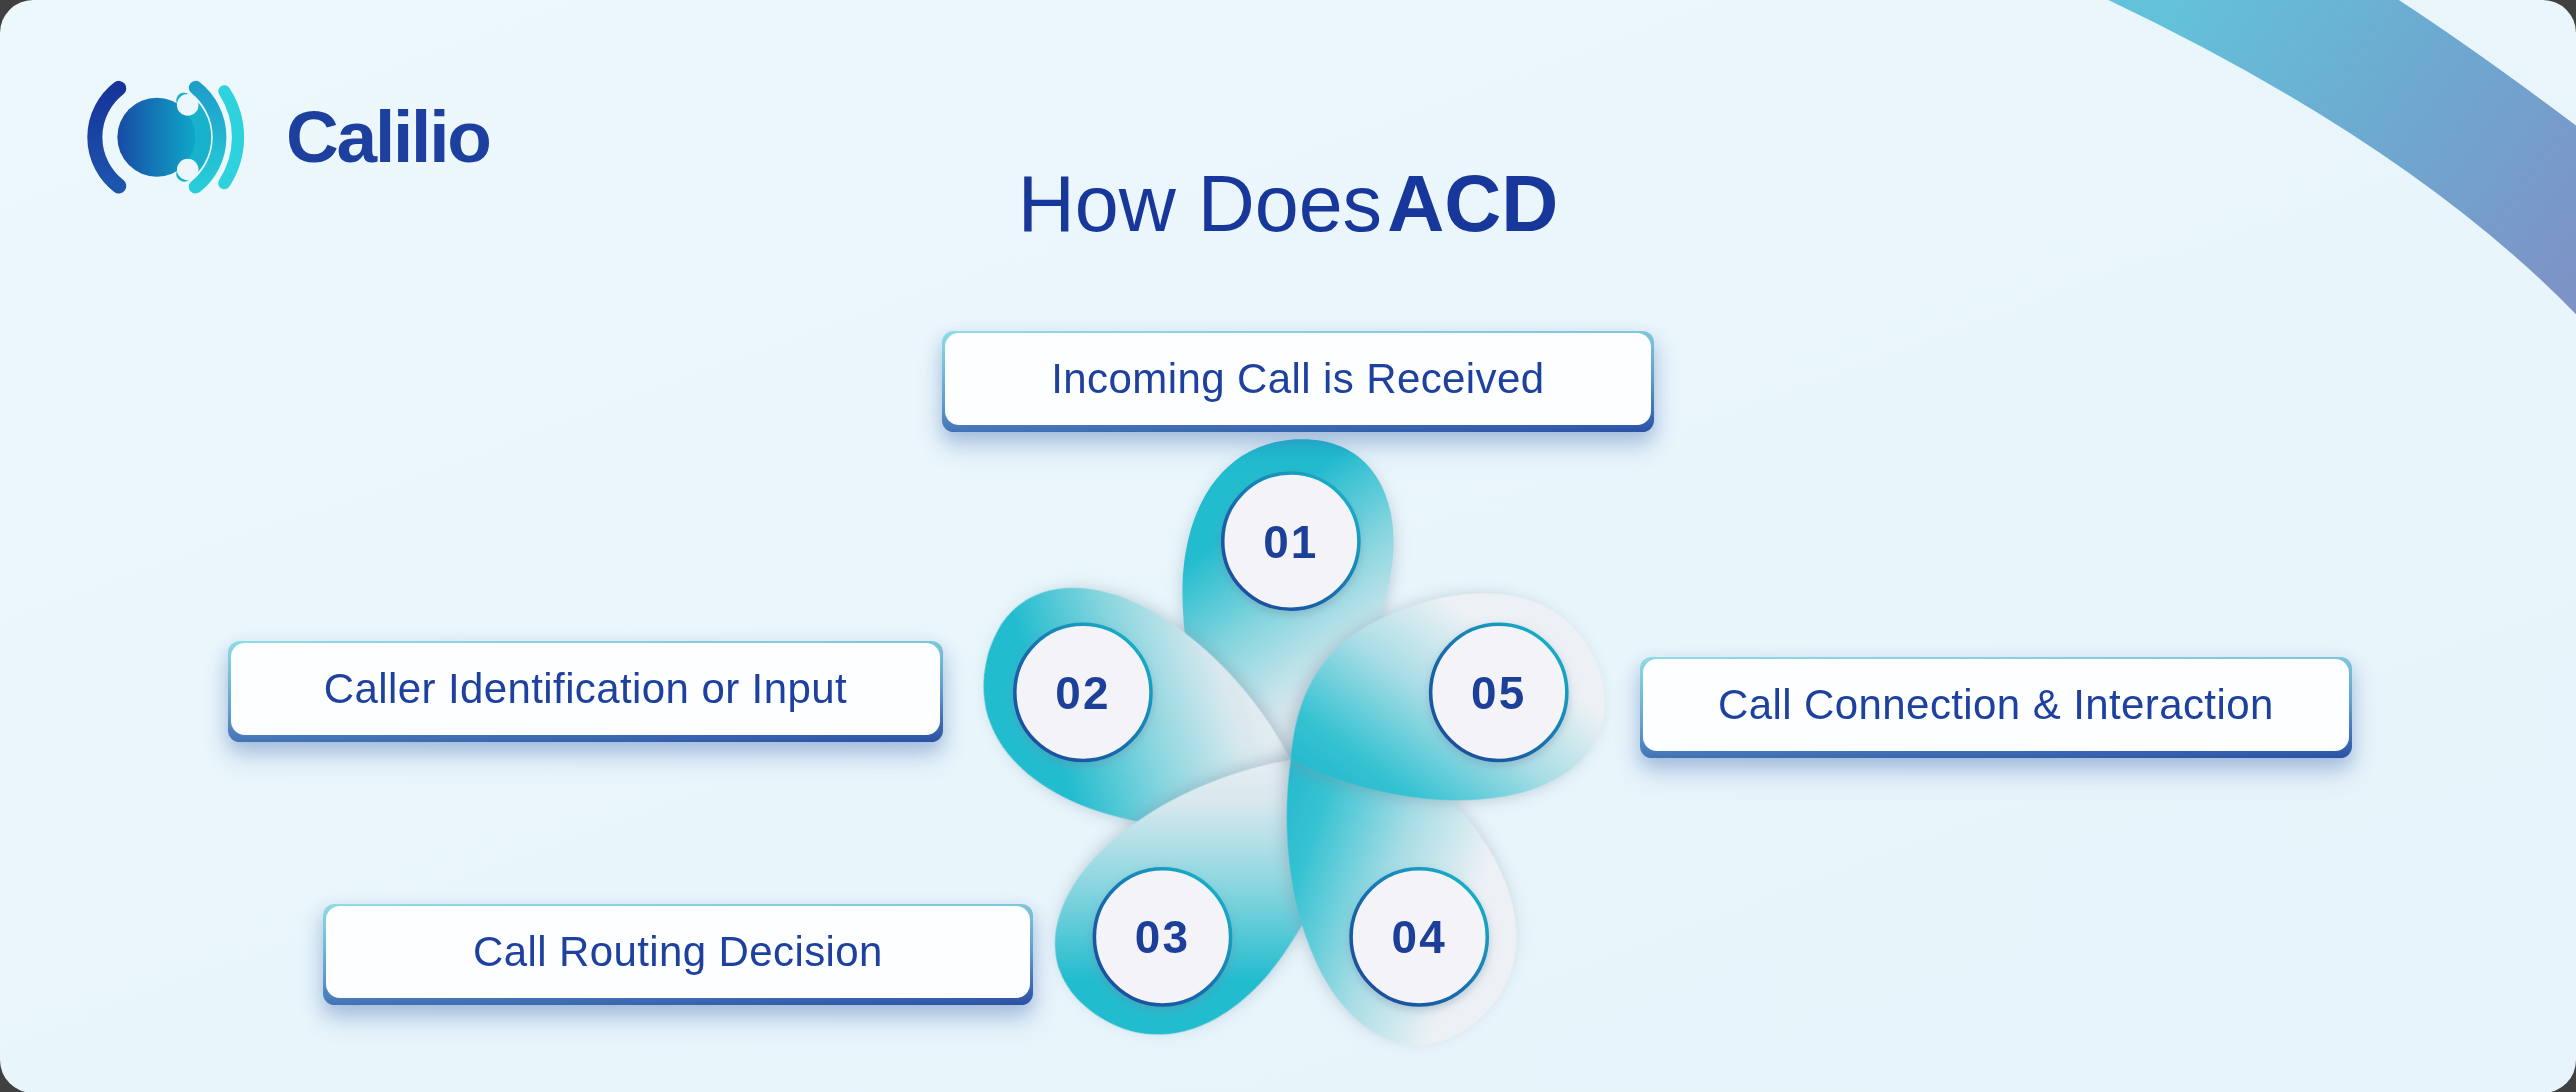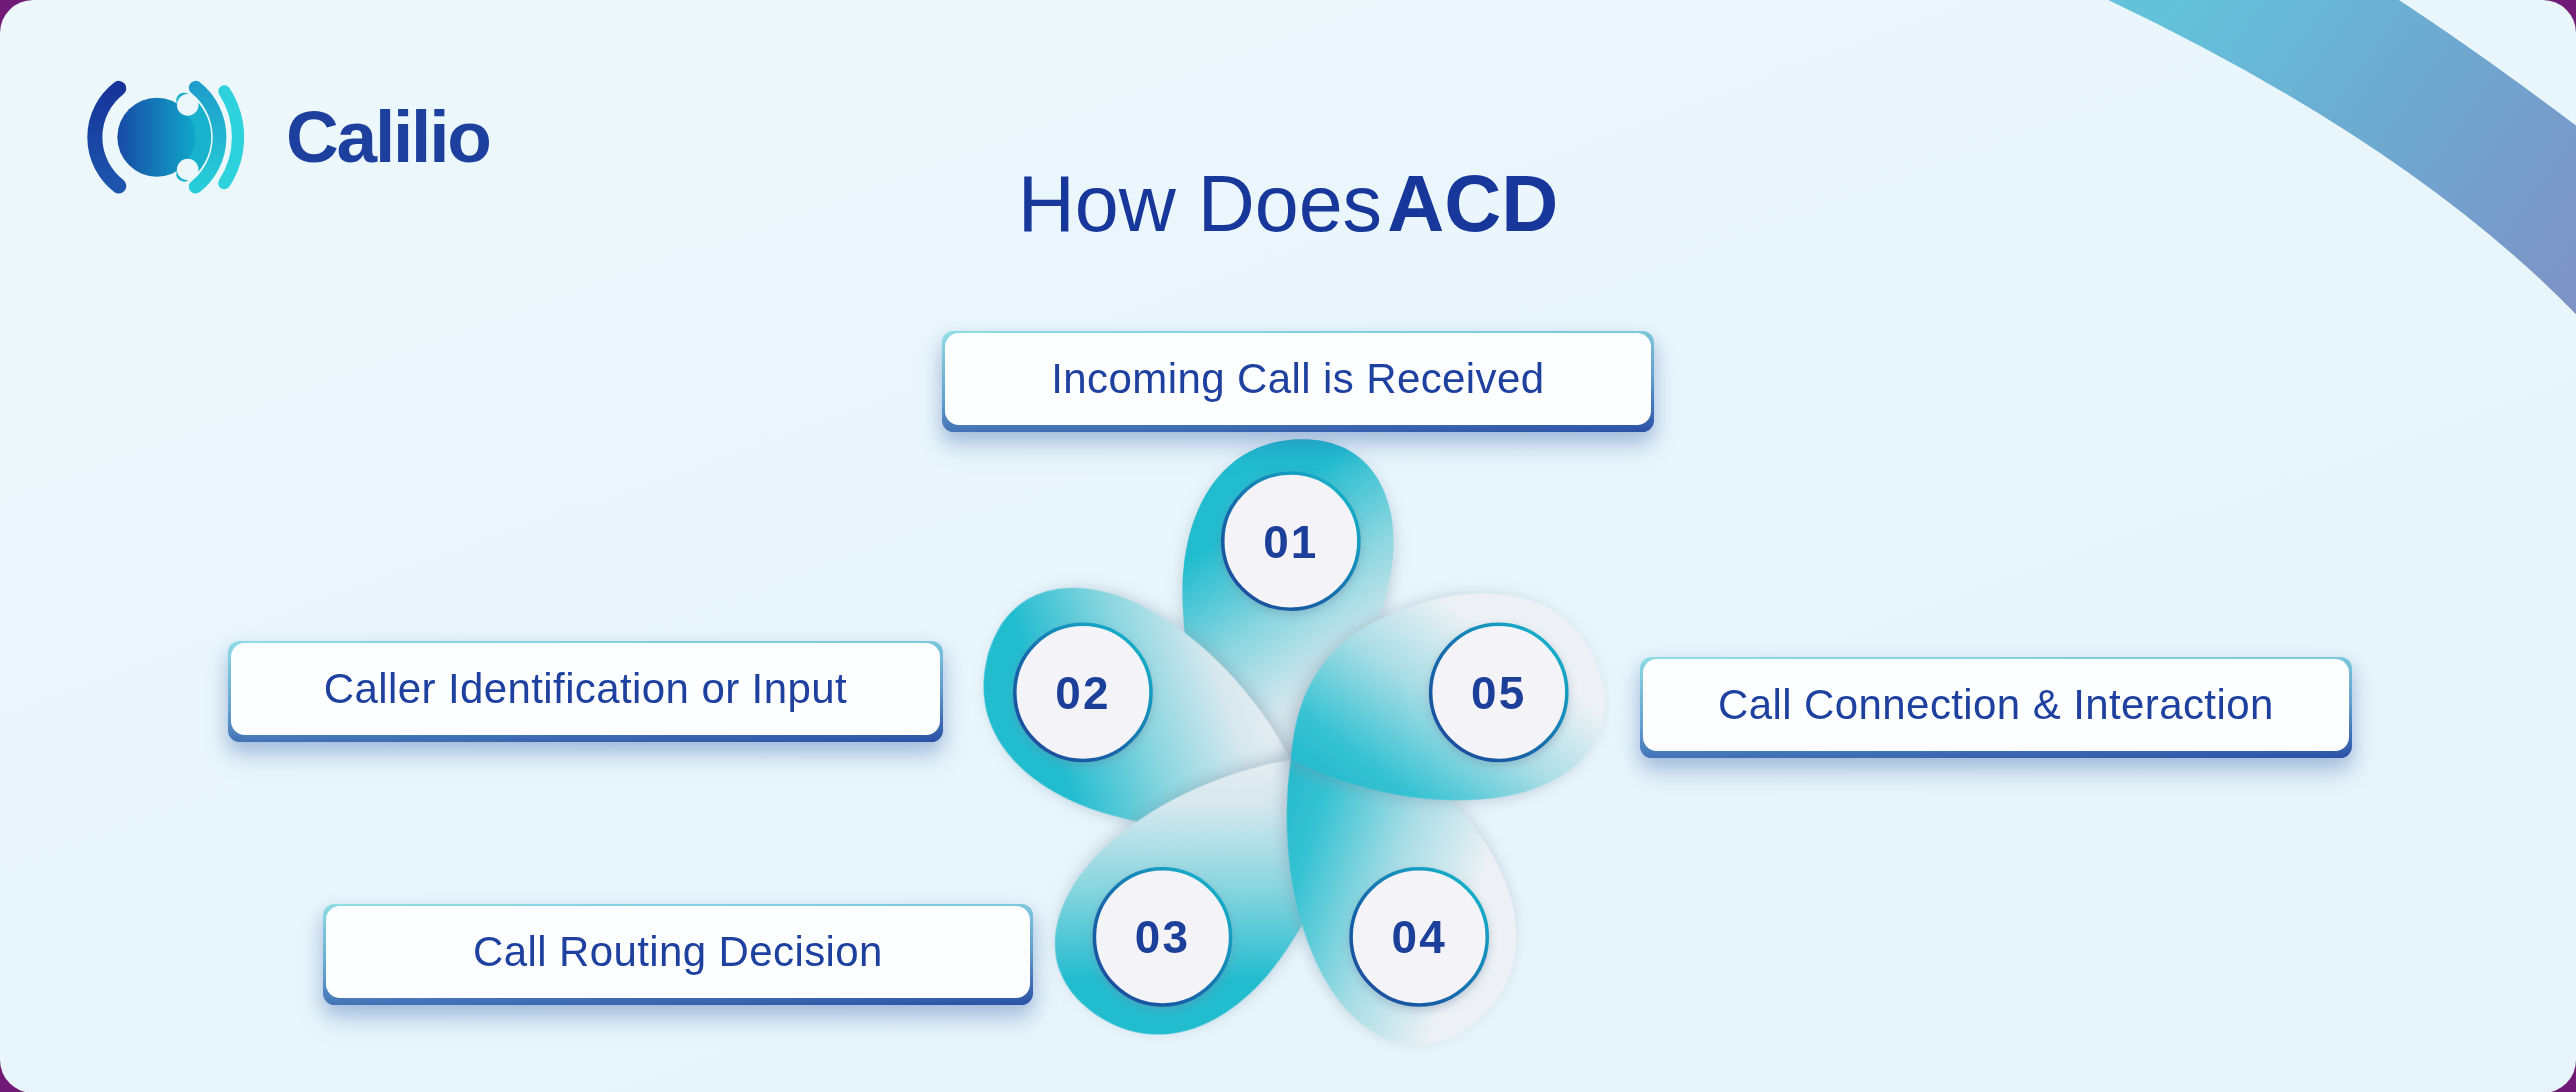--- a/index.html
+++ b/index.html
@@ -1,16 +1,16 @@
 <!DOCTYPE html>
 <html style="font-size:11.5px"><head>
 <meta charset="utf-8">
 <style>
   html,body{margin:0;padding:0;background:#000;}
-  .stage{position:relative;width:2576px;height:1093px;background:#701a75;overflow:hidden;
+  .stage{position:relative;width:2576px;height:1093px;background:#404040;overflow:hidden;
          font-family:"Liberation Sans", sans-serif;}
   .card{position:absolute;inset:0;border-radius:33px;overflow:hidden;
         background:linear-gradient(160deg,#edf8fc 0%,#e8f5fb 55%,#e7f3fa 100%);}
   svg{display:block;}
   .swoosh{position:absolute;left:0;top:0;width:2576px;height:1093px;pointer-events:none;}
 
   
   .logo{position:absolute;left:85px;top:69px;display:flex;align-items:center;}
   .logo-icon{width:181px;height:145px;}
   .logo-text{margin-left:20px;font-size:73px;font-weight:700;letter-spacing:-2.2px;

